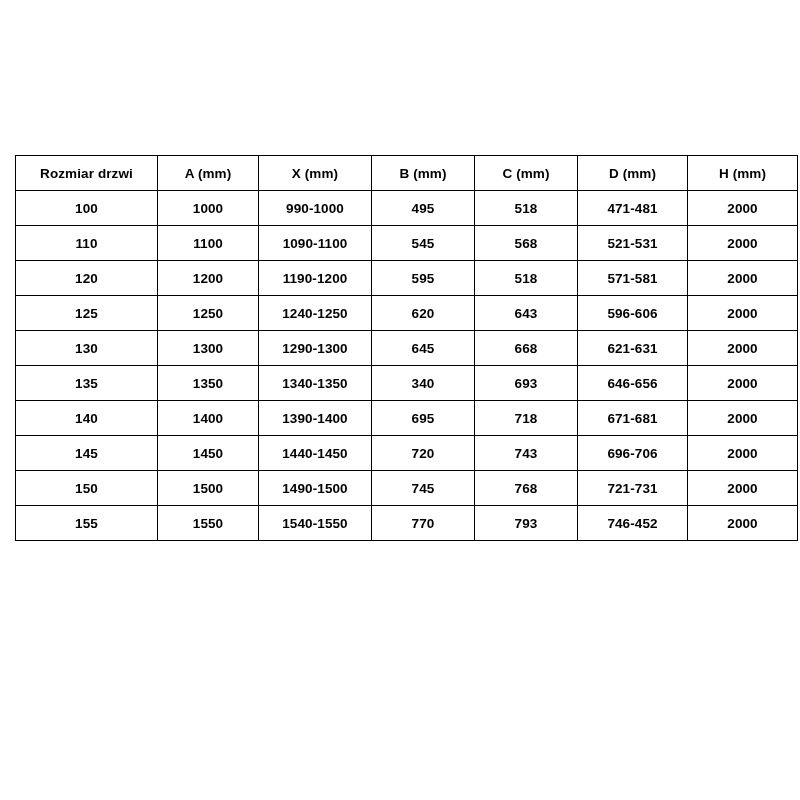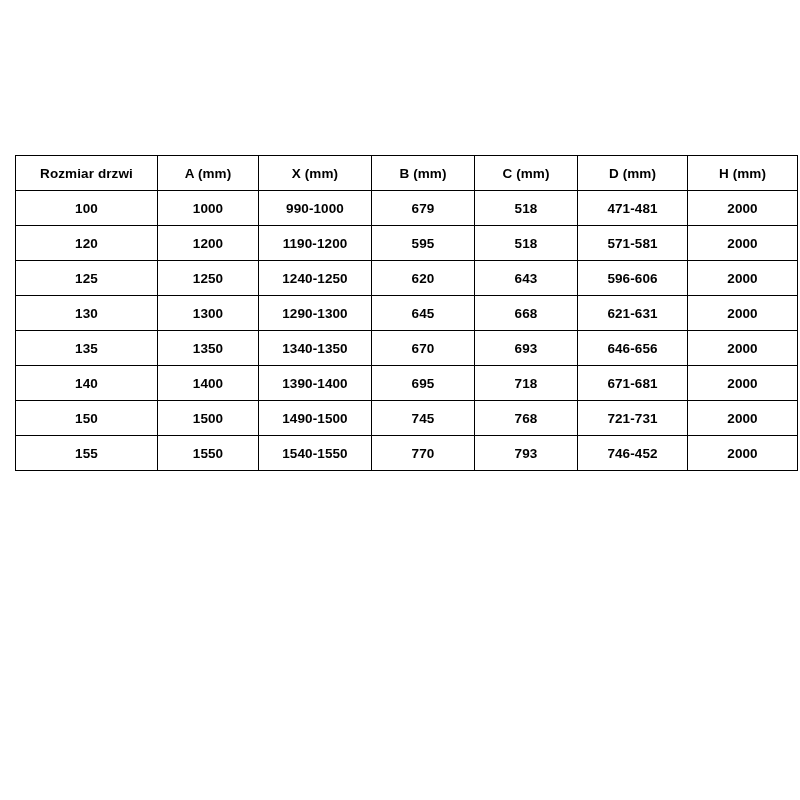--- a/index.html
+++ b/index.html
@@ -72,23 +72,32 @@
         <th>C (mm)</th>
         <th>D (mm)</th>
         <th>H (mm)</th>
       </tr>
     </thead>
     <tbody>
       <tr>
         <td>100</td>
         <td>1000</td>
         <td>990-1000</td>
-        <td>679</td>
+        <td>495</td>
         <td>518</td>
         <td>471-481</td>
+        <td>2000</td>
+      </tr>
+      <tr>
+        <td>110</td>
+        <td>1100</td>
+        <td>1090-1100</td>
+        <td>545</td>
+        <td>568</td>
+        <td>521-531</td>
         <td>2000</td>
       </tr>
       <tr>
         <td>120</td>
         <td>1200</td>
         <td>1190-1200</td>
         <td>595</td>
         <td>518</td>
         <td>571-581</td>
         <td>2000</td>
@@ -108,32 +117,41 @@
         <td>1290-1300</td>
         <td>645</td>
         <td>668</td>
         <td>621-631</td>
         <td>2000</td>
       </tr>
       <tr>
         <td>135</td>
         <td>1350</td>
         <td>1340-1350</td>
-        <td>670</td>
+        <td>340</td>
         <td>693</td>
         <td>646-656</td>
         <td>2000</td>
       </tr>
       <tr>
         <td>140</td>
         <td>1400</td>
         <td>1390-1400</td>
         <td>695</td>
         <td>718</td>
         <td>671-681</td>
+        <td>2000</td>
+      </tr>
+      <tr>
+        <td>145</td>
+        <td>1450</td>
+        <td>1440-1450</td>
+        <td>720</td>
+        <td>743</td>
+        <td>696-706</td>
         <td>2000</td>
       </tr>
       <tr>
         <td>150</td>
         <td>1500</td>
         <td>1490-1500</td>
         <td>745</td>
         <td>768</td>
         <td>721-731</td>
         <td>2000</td>

